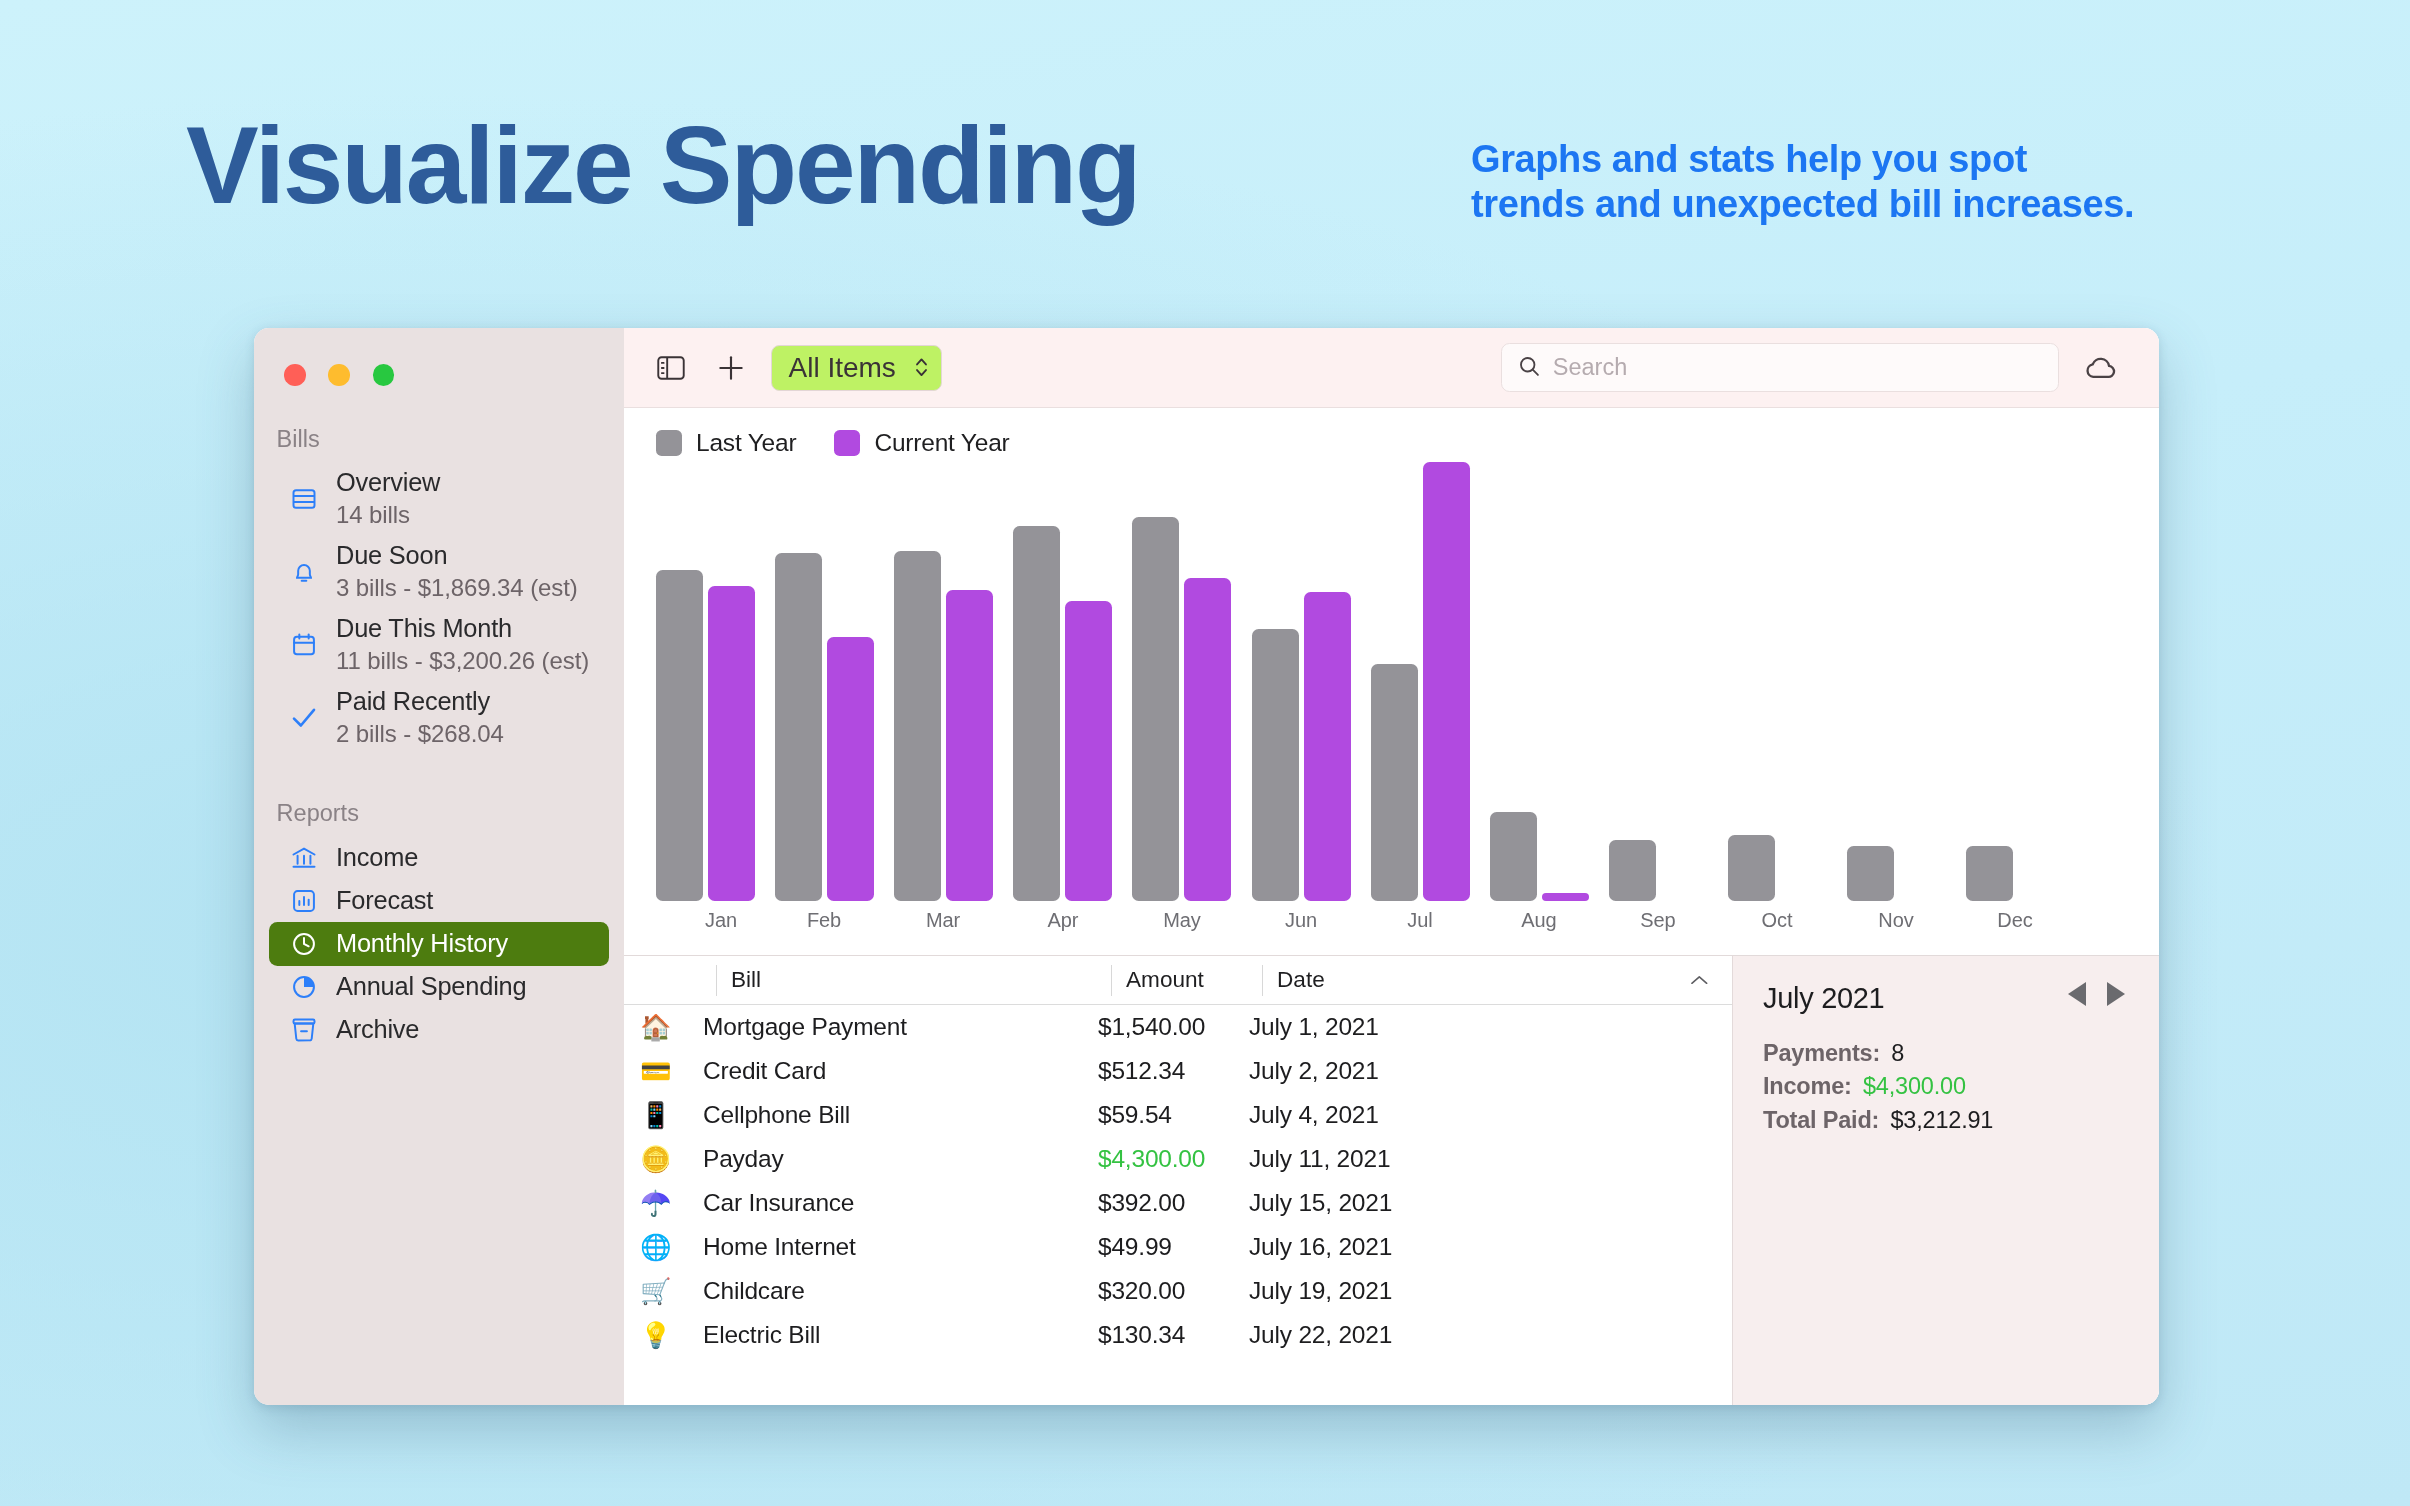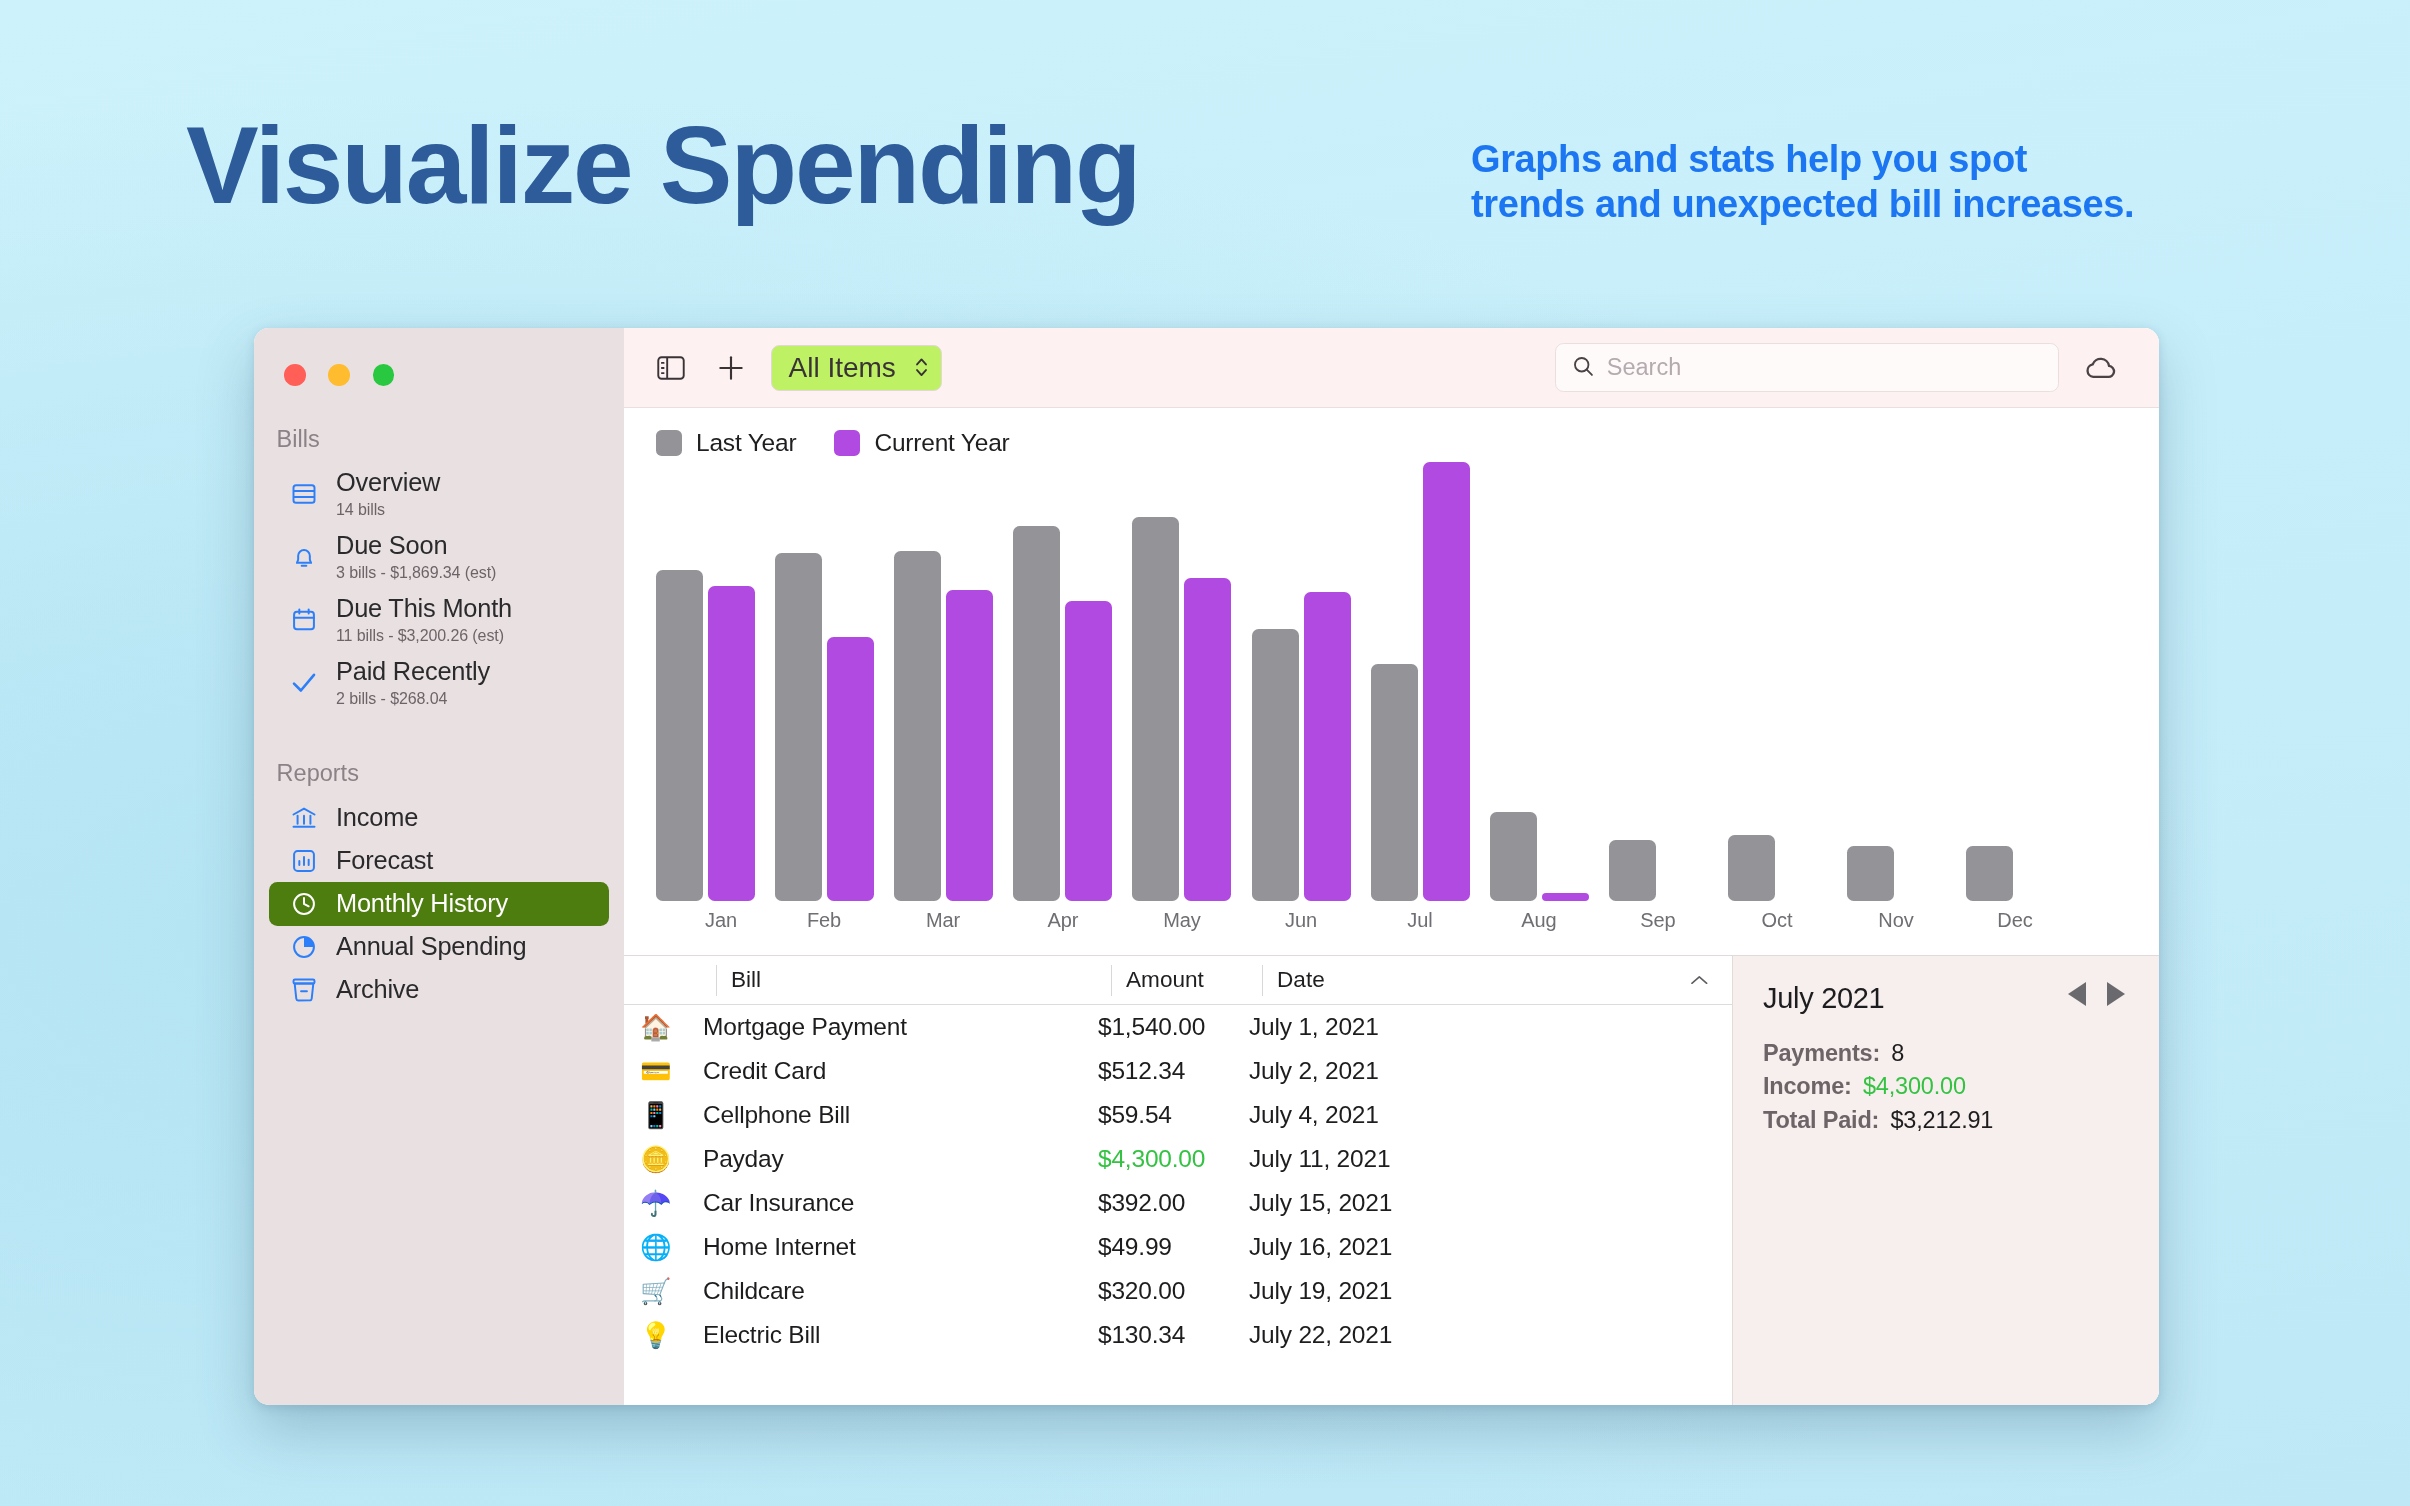--- a/index.html
+++ b/index.html
@@ -58,21 +58,21 @@
   .side-item {
     display: flex; align-items: center; gap: 16px;
     padding: 5.6px 15px 5.6px 19px; margin: 0 15px;
     border-radius: 8.5px; cursor: default; min-height: 43px;
   }
   .side-item.with-sub { min-height: 58px; }
   .side-item .ico { width: 32px; height: 32px; flex: 0 0 32px; display: flex; align-items: center; justify-content: center; }
   .side-item .ico svg { display: block; }
   .side-texts { display: flex; flex-direction: column; justify-content: center; }
   .side-title { font-size: 25.4px; color: #2a2a2c; line-height: 1.18; letter-spacing: -0.2px; }
-  .side-sub { font-size: 16px; color: #6d6468; line-height: 1.25; margin-top: 1.9px; letter-spacing: -0.1px; }
+  .side-sub { font-size: 24px; color: #6d6468; line-height: 1.25; margin-top: 1.9px; letter-spacing: -0.1px; }
   .side-item.selected { background: #4d7c0f; }
   .side-item.selected .side-title { color: #ffffff; }
   .side-item.selected .ico svg { stroke: #ffffff; }
 
   
   .main { flex: 1; display: flex; flex-direction: column; min-width: 0; background: #ffffff; }
 
   .toolbar {
     height: 80px; flex: 0 0 80px; background: #fdf1f1;
     display: flex; align-items: center; padding: 0 32px 0 24.5px;
@@ -81,21 +81,21 @@
   .tb-btn { width: 45px; height: 45px; display: flex; align-items: center; justify-content: center; cursor: default; }
   .tb-gap { width: 15px; }
   .popup {
     display: flex; align-items: center; gap: 13px;
     height: 46px; padding: 0 11.3px 0 17px; margin-left: 17px;
     border: 0.9px solid #e3d6d6; border-radius: 8.5px; background: #bef264;
     font-size: 28px; color: #3a3336; cursor: default;
   }
   .popup .stepper { display: flex; flex-direction: column; line-height: 0.6; margin-left: 5.6px; color: #3a3336; font-size: 16px; }
   .search {
-    margin-left: auto; width: 504px; height: 49px;
+    margin-left: auto; width: 558px; height: 49px;
     border: 0.9px solid #eadfdf; border-radius: 8.5px; background: #fefafa;
     display: flex; align-items: center; gap: 11.3px; padding: 0 15px;
   }
   .search input {
     border: none; outline: none; background: transparent;
     font-size: 23.5px; color: #3a3336; width: 100%;
     font-family: inherit;
   }
   .search input::placeholder { color: #b5abaf; }
   .cloud-btn { width: 51px; height: 45px; margin-left: 17px; display: flex; align-items: center; justify-content: center; cursor: default; }

